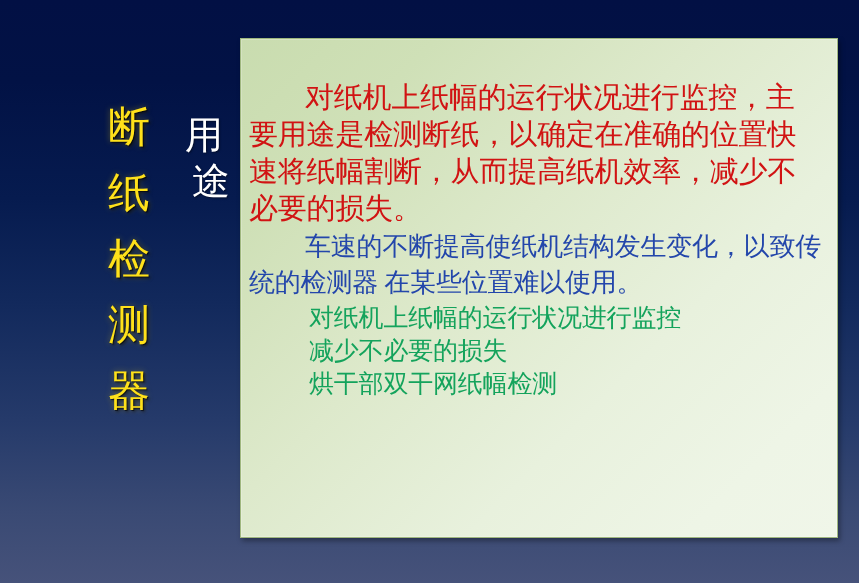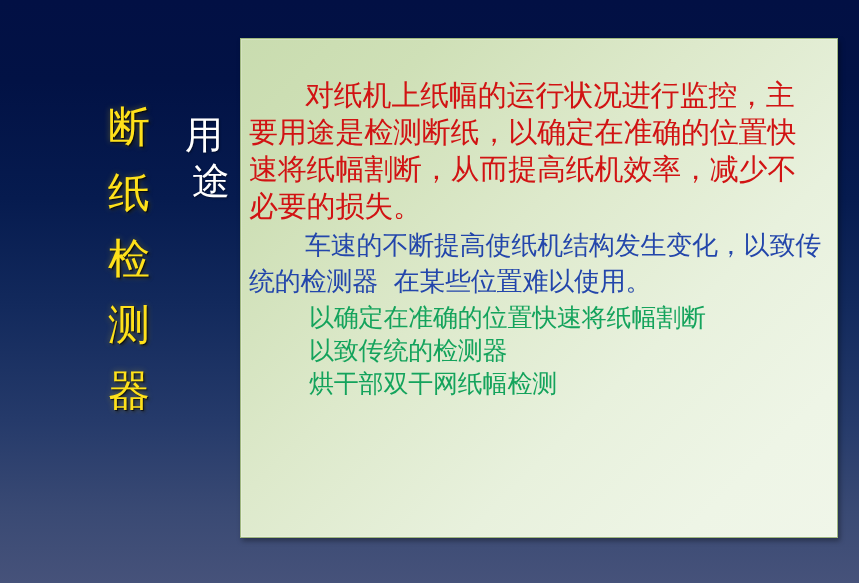--- a/index.html
+++ b/index.html
@@ -103,21 +103,21 @@
     top: 40px;
     width: 100%;
     padding: 0 6px 0 8px;
     box-sizing: border-box;
   }
 
   .para {
     margin: 0;
     padding: 0;
     text-align: left;
-    font-family: Liberation Mono, monospace;
+    font-family: Liberation Serif, serif;
     white-space: nowrap;
   }
 
   
   #para-red {
     color: #d11313;
     font-size: 29px;
     line-height: 37px;
     text-indent: 56px;
     white-space: normal;
@@ -181,21 +181,21 @@
 
   <div id="content-panel">
     <div id="panel-body">
 
       <p class="para" id="para-red">对纸机上纸幅的运行状况进行监控，主要用途是检测断纸，以确定在准确的位置快速将纸幅割断，从而提高纸机效率，减少不必要的损失。</p>
 
       <p class="para" id="para-blue">车速的不断提高使纸机结构发生变化，以致传统的检测器 在某些位置难以使用。</p>
 
 
       <ul id="green-list">
-        <li>以确定在准确的位置快速将纸幅割断</li>
-        <li>以致传统的检测器</li>
+        <li>对纸机上纸幅的运行状况进行监控</li>
+        <li>减少不必要的损失</li>
         <li>烘干部双干网纸幅检测</li>
       </ul>
 
     </div>
   </div>
 
 </div>
 
 </body></html>

